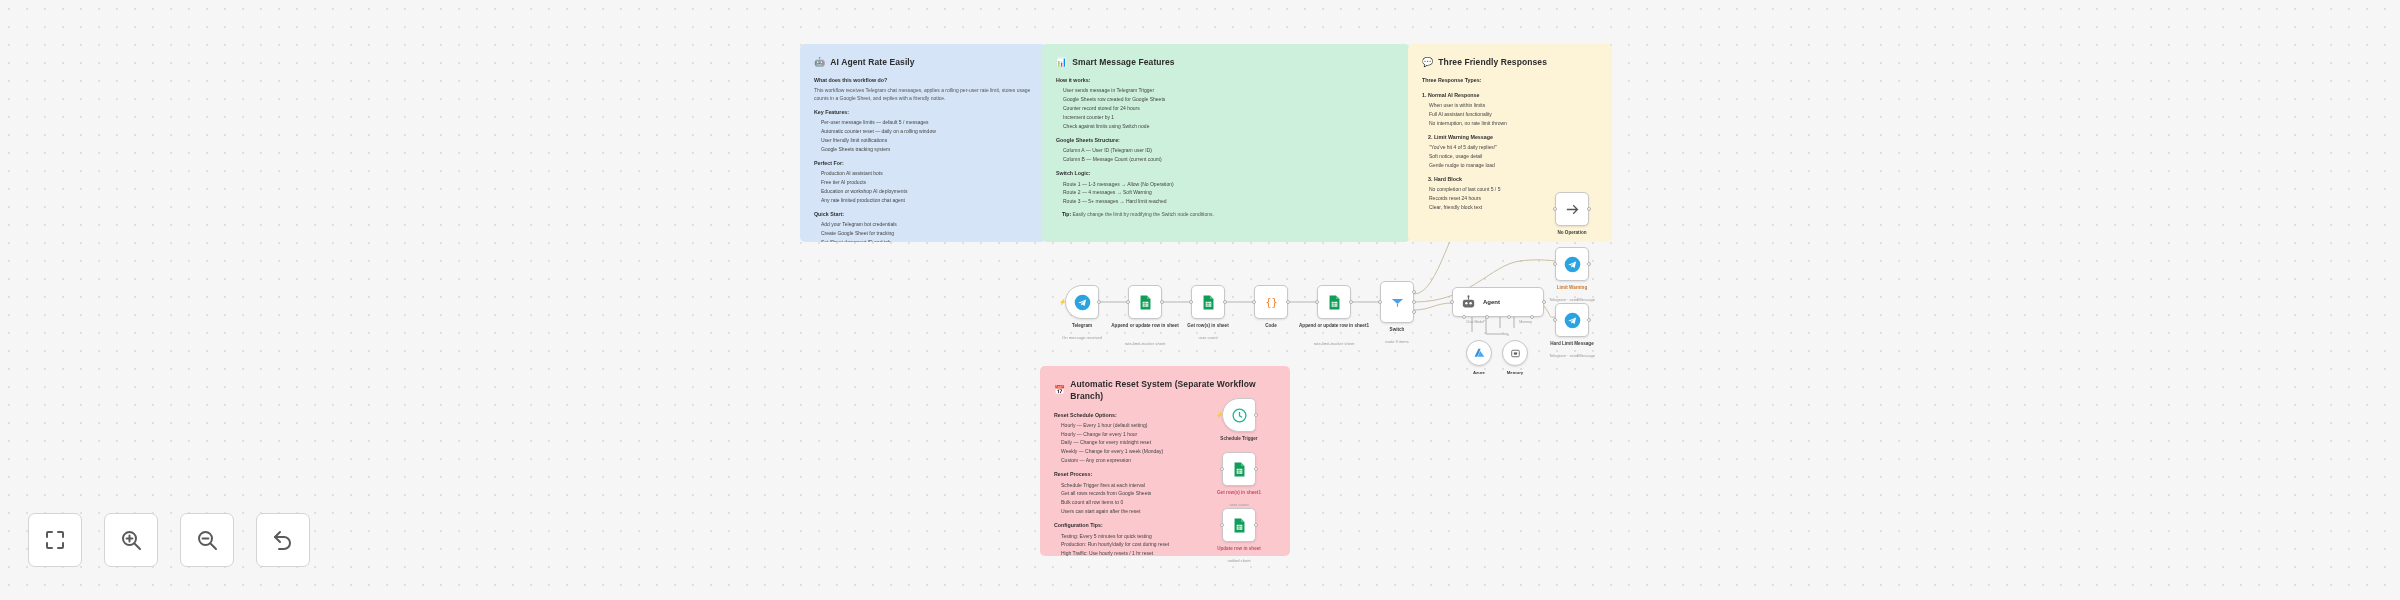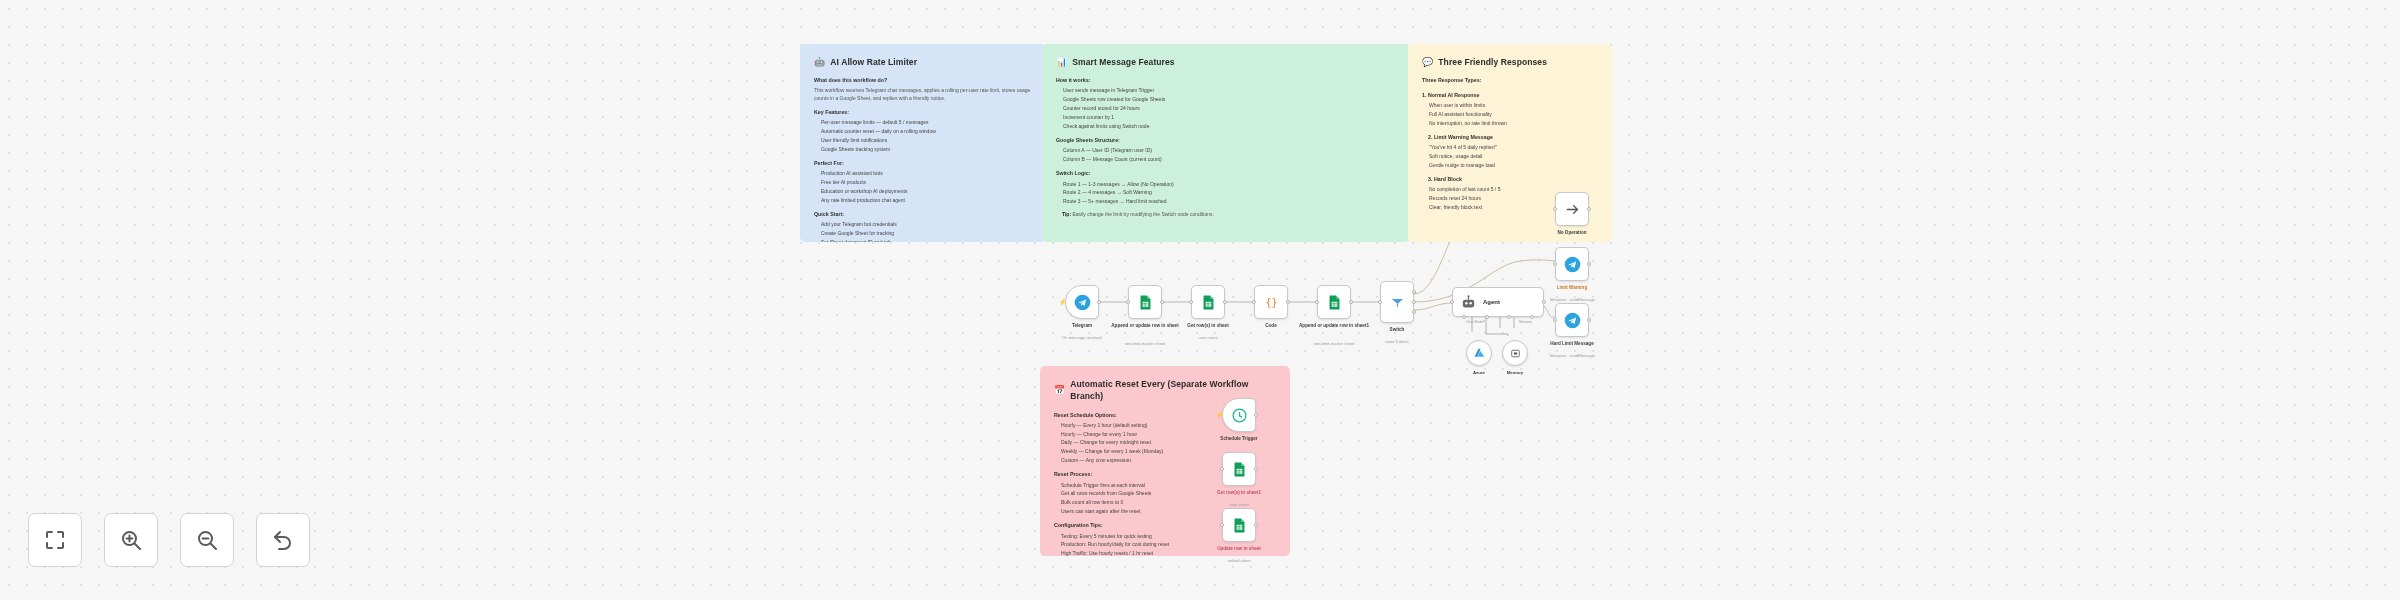--- a/index.html
+++ b/index.html
@@ -179,21 +179,21 @@
       <path d="M1256 415 L1272 415 L1272 462 L1256 462"></path>
       <path d="M1256 469 L1276 469 L1276 524 L1256 524"></path>
       <path d="M1222 469 C 1208 469, 1208 462, 1222 462"></path>
       <path d="M1222 524 C 1208 524, 1208 517, 1222 517"></path>
     </g>
   </svg>
 
   <div class="sticky" id="note-blue">
     <div class="sticky-title">
       <span class="tico">🤖</span>
-      <span>AI Allow Rate Limiter</span>
+      <span>AI Agent Rate Easily</span>
     </div>
     <div class="sec-h">What does this workflow do?</div>
     <div class="para">This workflow receives Telegram chat messages, applies a rolling per-user rate limit, stores usage counts in a Google Sheet, and replies with a friendly notice.</div>
     <div class="sec-h">Key Features:</div>
     <div class="li">Per-user message limits — default 5 / messages</div>
     <div class="li">Automatic counter reset — daily on a rolling window</div>
     <div class="li">User friendly limit notifications</div>
     <div class="li">Google Sheets tracking system</div>
     <div class="sec-h">Perfect For:</div>
     <div class="li">Production AI assistant bots</div>
@@ -247,21 +247,21 @@
     <div class="li">Gentle nudge to manage load</div>
     <div class="sec-h" style="margin-left:6px">3. Hard Block</div>
     <div class="li">No completion of last count 5 / 5</div>
     <div class="li">Records reset 24 hours</div>
     <div class="li">Clear, friendly block text</div>
   </div>
 
   <div class="sticky" id="note-pink">
     <div class="sticky-title">
       <span class="tico">📅</span>
-      <span>Automatic Reset Every (Separate Workflow Branch)</span>
+      <span>Automatic Reset System (Separate Workflow Branch)</span>
     </div>
     <div style="width:148px">
       <div class="sec-h">Reset Schedule Options:</div>
       <div class="li">Hourly — Every 1 hour (default setting)</div>
       <div class="li">Hourly — Change for every 1 hour</div>
       <div class="li">Daily — Change for every midnight reset</div>
       <div class="li">Weekly — Change for every 1 week (Monday)</div>
       <div class="li">Custom — Any cron expression</div>
       <div class="sec-h">Reset Process:</div>
       <div class="li num">Schedule Trigger fires at each interval</div>

